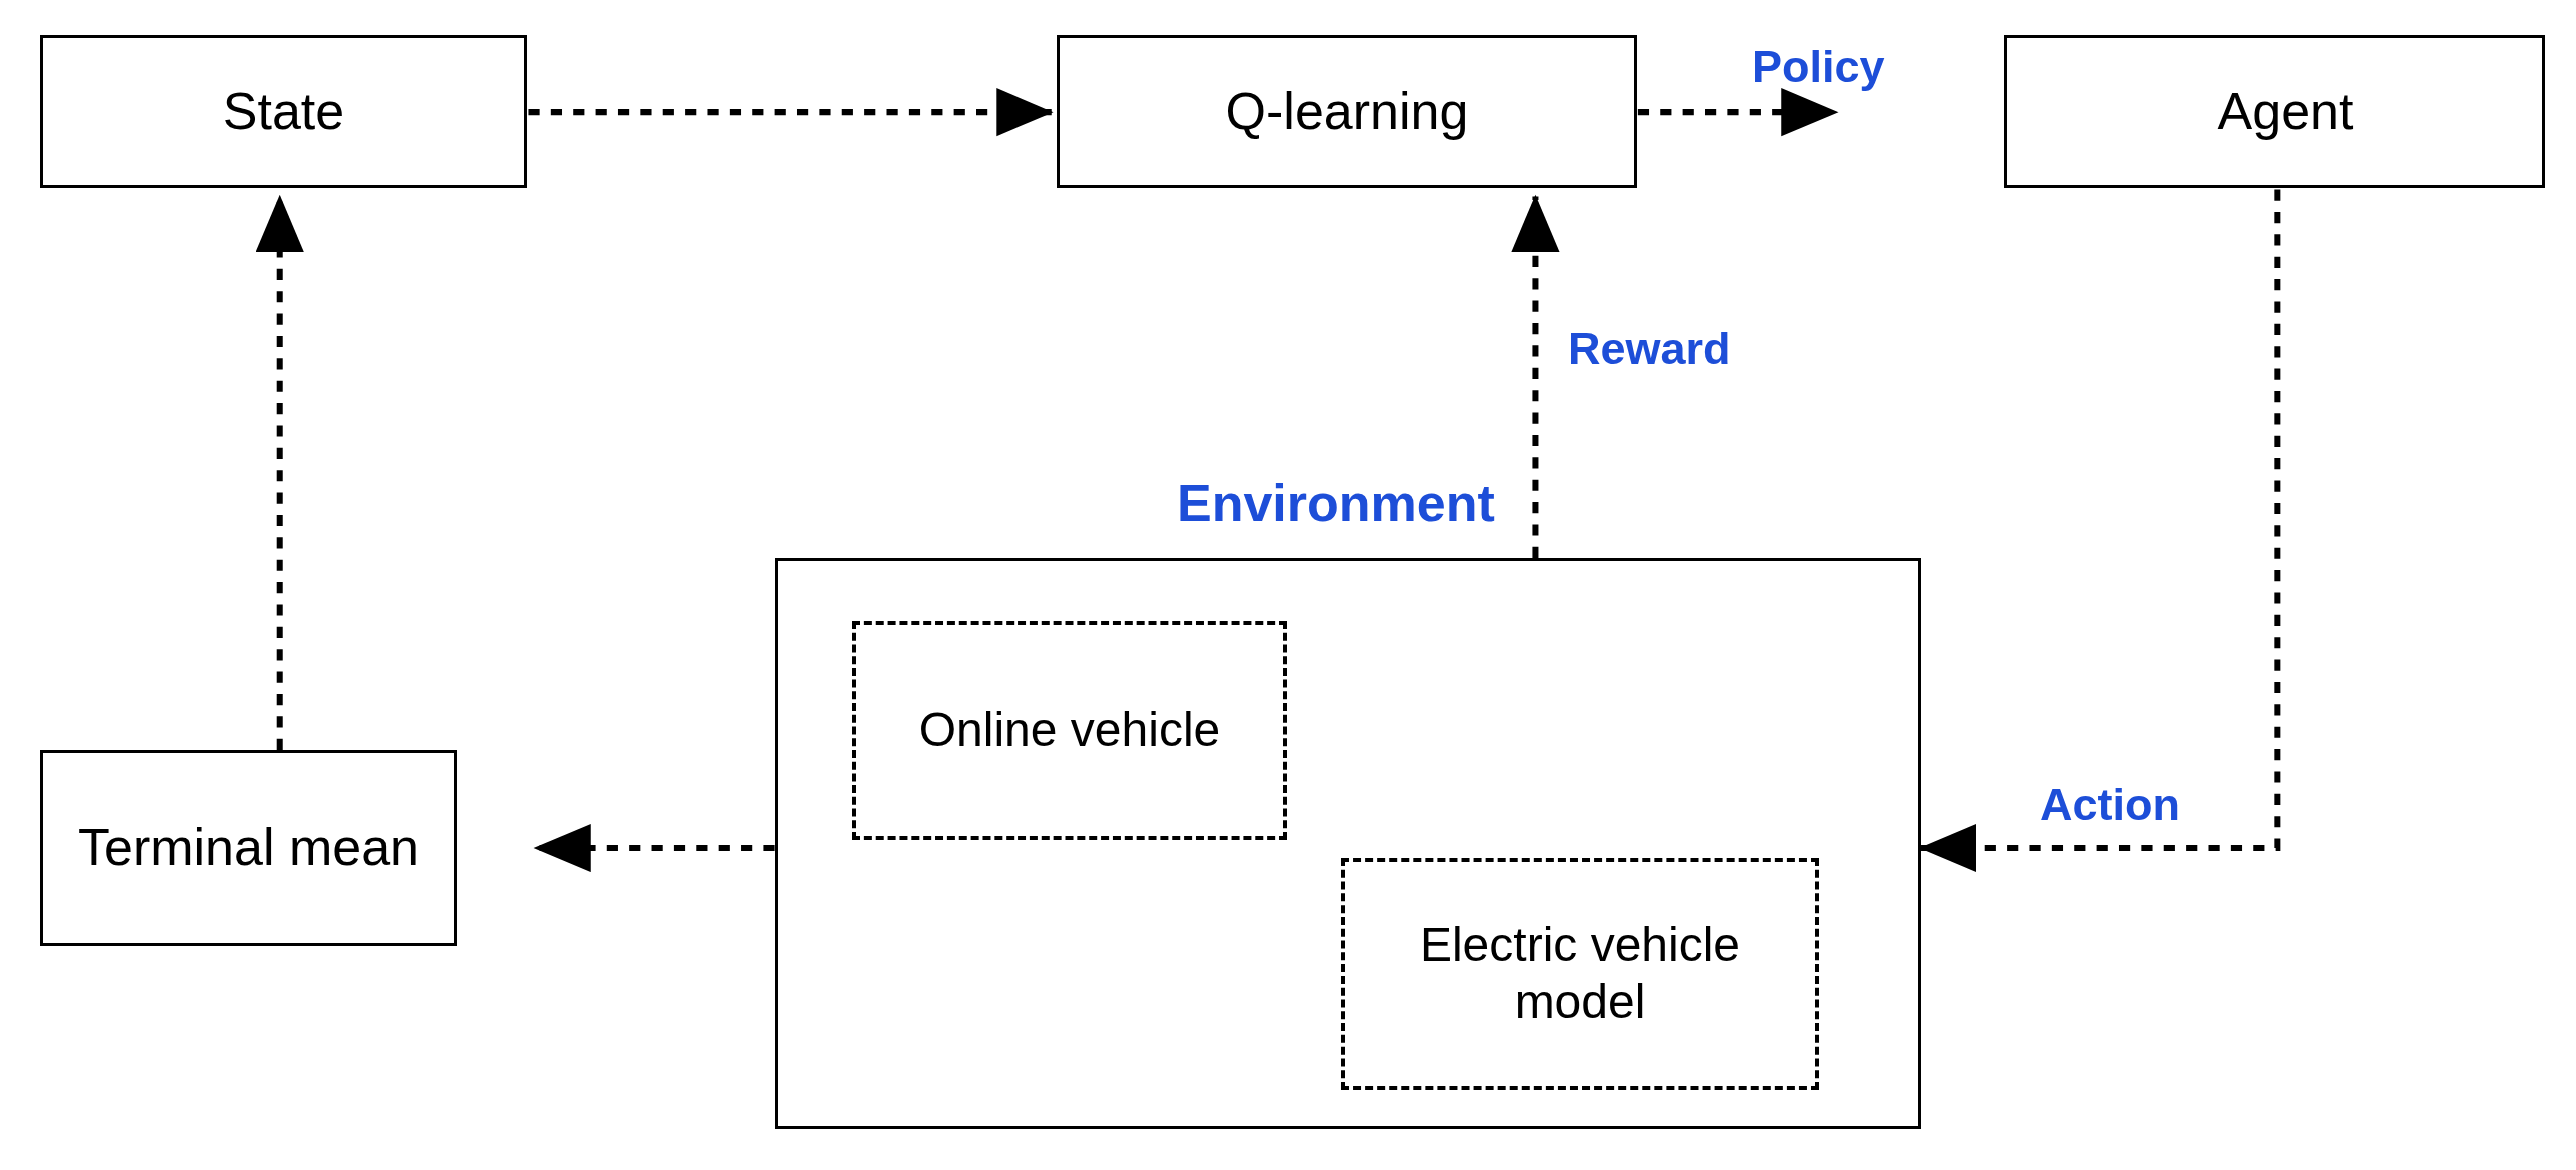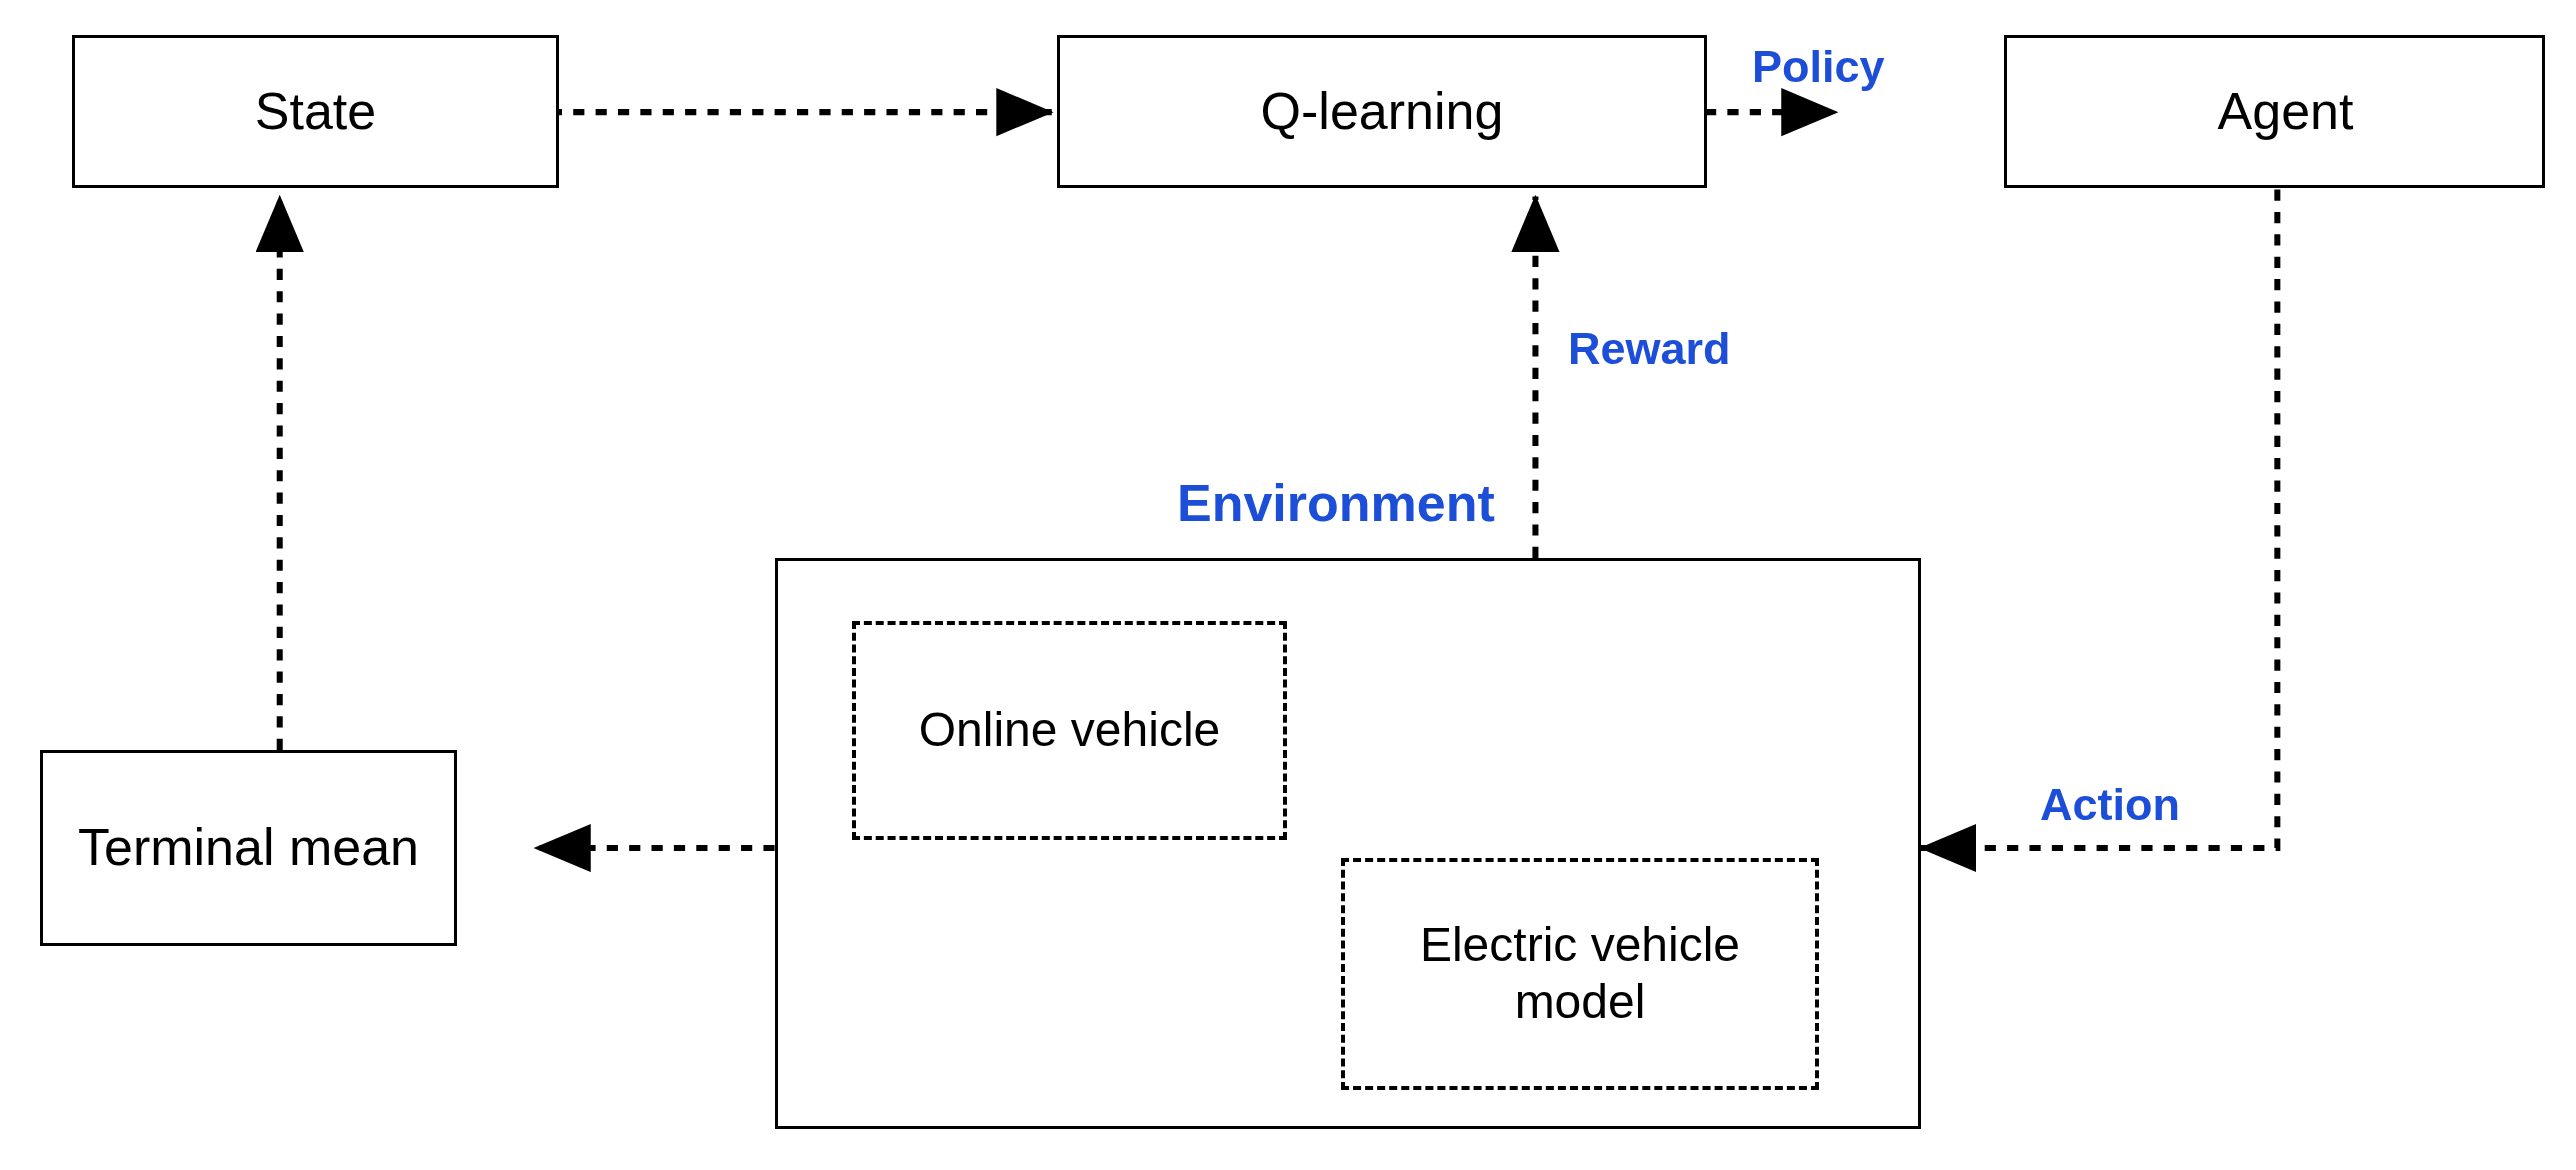--- a/index.html
+++ b/index.html
@@ -87,25 +87,25 @@
 
     <g>
       <line x1="900" y1="985" x2="622" y2="985" stroke="#000000" stroke-width="7" stroke-dasharray="13,13" marker-end="url(#arrowend)"></line>
     </g>
 
     <g>
       <line x1="325" y1="871" x2="325" y2="228" stroke="#000000" stroke-width="7" stroke-dasharray="13,13" marker-end="url(#arrowend)"></line>
     </g>
   </svg>
 
-  <div class="node solid-box lbl-big" style="left:40px; top:35px; width:487px; height:153px;margin-left:32px;">
+  <div class="node solid-box lbl-big" style="left:40px; top:35px; width:487px; height:153px;">
     <span>State</span>
   </div>
 
-  <div class="node solid-box lbl-big" style="left:1057px; top:35px; width:650px; height:153px;">
+  <div class="node solid-box lbl-big" style="left:1057px; top:35px; width:580px; height:153px;">
     <span>Q-learning</span>
   </div>
 
   <div class="node solid-box lbl-big" style="left:2004px; top:35px; width:541px; height:153px;padding-left:22px;">
     <span>Agent</span>
   </div>
 
   <div class="node solid-box lbl-big" style="left:40px; top:750px; width:417px; height:196px; flex-direction:column;text-align:right;">
     <span>Terminal mean</span>
   </div>

